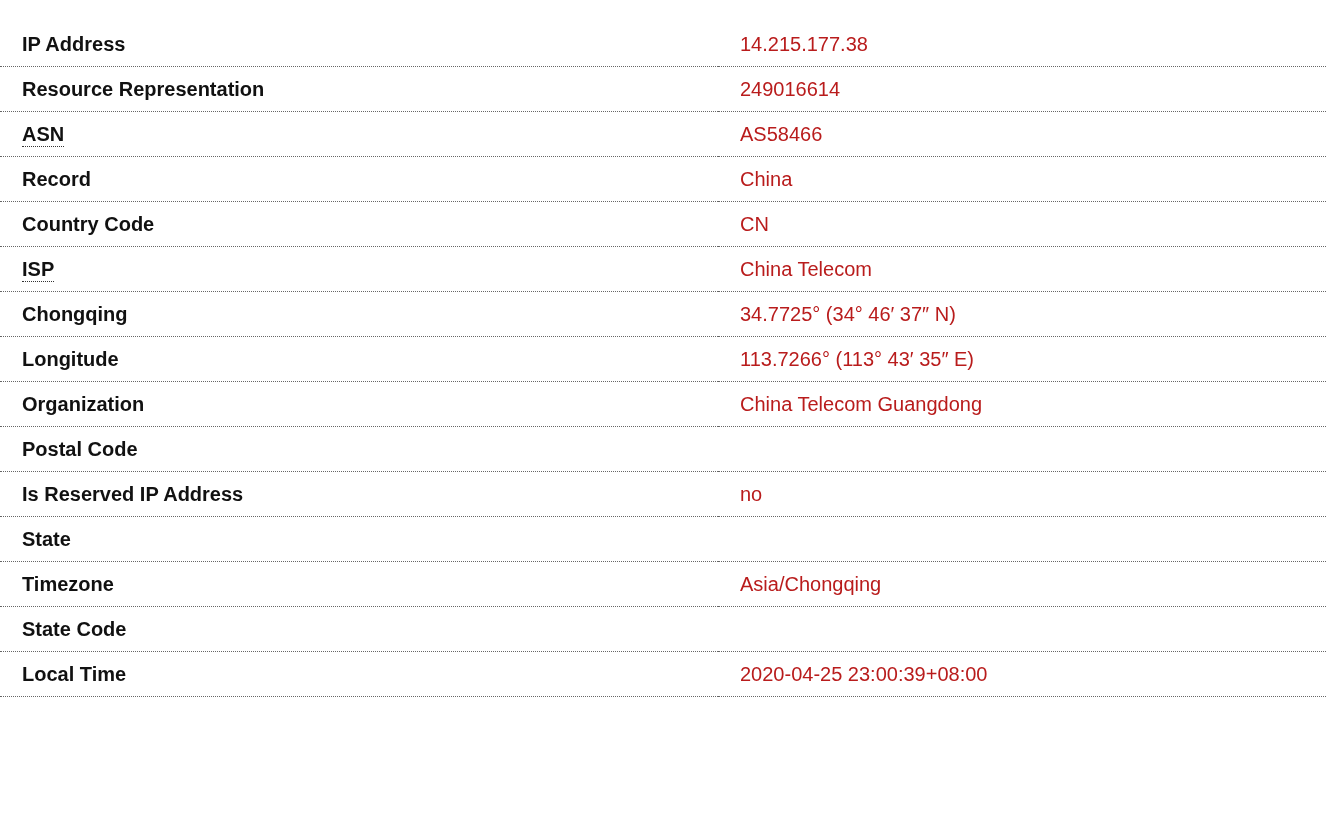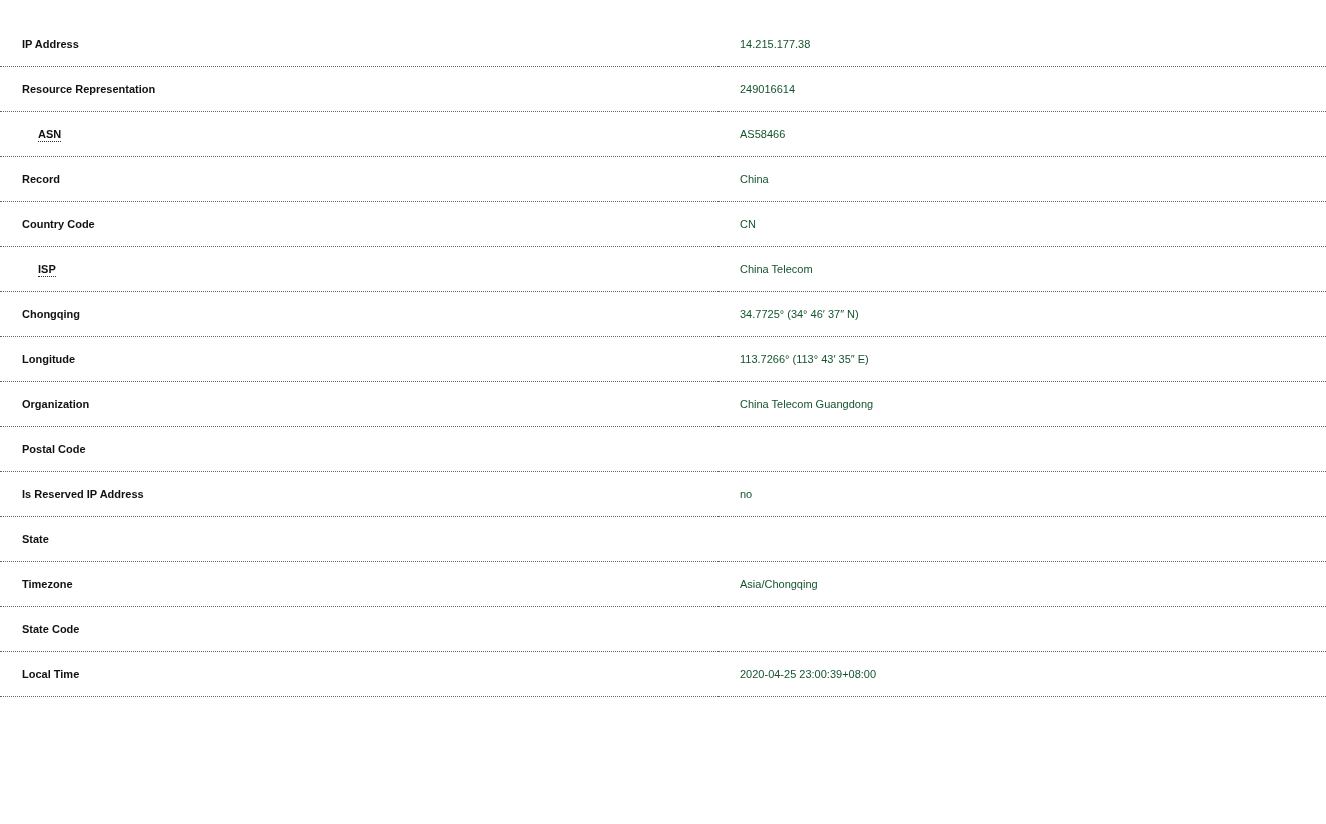--- a/index.html
+++ b/index.html
@@ -28,43 +28,42 @@
   }
 
   .ip-table th,
   .ip-table td {
     border-bottom: 1px dotted #666666;
     padding: 0 0 0 22px;
     vertical-align: middle;
     height: 44px;
     box-sizing: border-box;
     text-align: left;
-    font-size: 11px;
+    font-size: 20px;
     line-height: 44px;
     white-space: nowrap;
     overflow: hidden;
   }
 
   .ip-table th {
     width: 718px;
     font-weight: bold;
     color: #111111;
   }
 
   .ip-table td {
     width: 608px;
     font-weight: normal;
-    color: #14532d;
+    color: #b91c1c;
   }
 
   .label-abbr {
     border-bottom: 1px dotted #333333;
     text-decoration: none;
     padding-bottom: 1px;
-    margin-left: 16px;
   }
 </style>
 </head>
 <body>
 
 <table class="ip-table">
   <tbody>
       <tr>
         <th>IP Address</th>
         <td>14.215.177.38</td>

